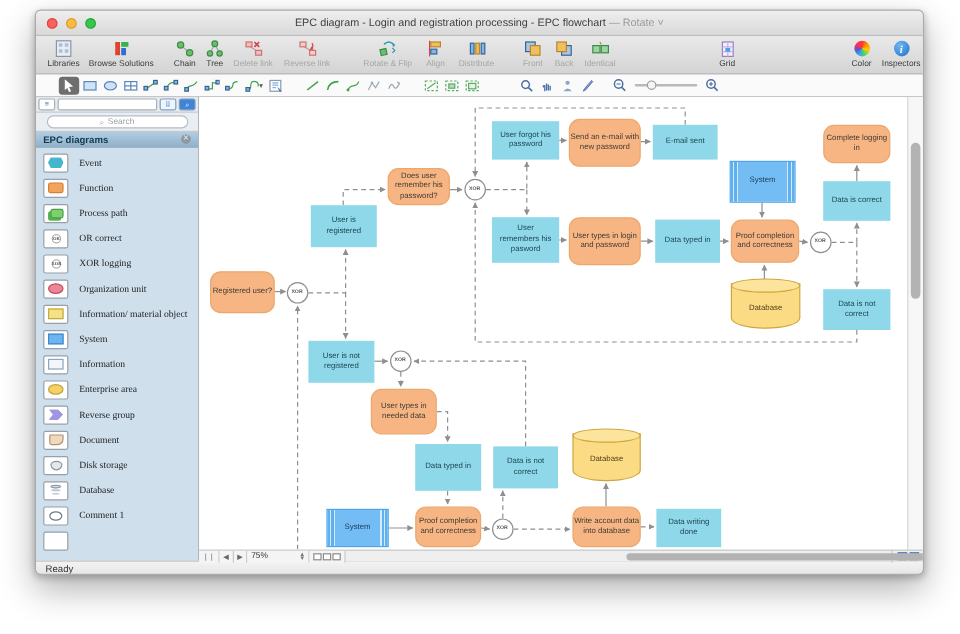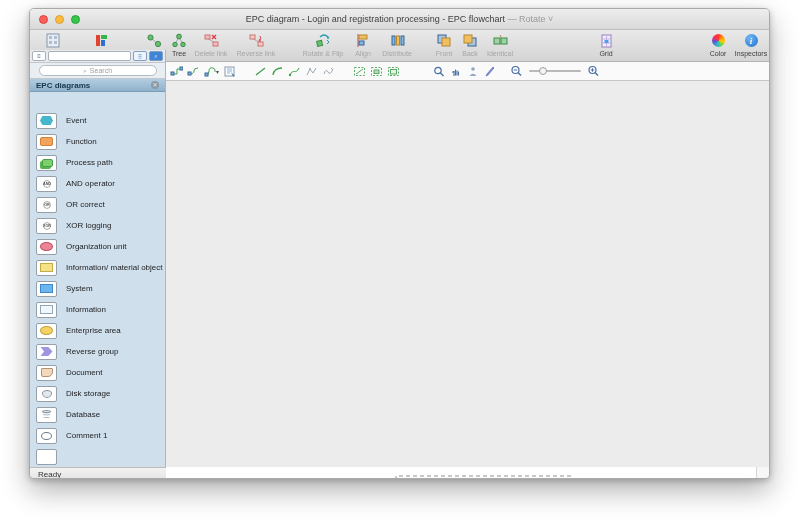--- a/index.html
+++ b/index.html
@@ -31,35 +31,35 @@
   .toolbar2 { height:19px; background:#fafafa; border-bottom:1px solid #c6c6c6; display:flex; align-items:center; padding-left:19px; }
   .tool { width:17px; height:15px; border-radius:3px; display:flex; align-items:center; justify-content:center; flex:0 0 auto; }
   .tool.selected { background:#6e6e6e; }
   .tool svg { display:block; }
   .tgap { width:14px; flex:0 0 auto; }
   .caret { font-size:6px; color:#555; margin-left:-3px; margin-right:2px;}
   .zoomslider { display:flex; align-items:center; margin-left:12px; }
   .ztrack { width:52px; height:2px; background:#b9b9b9; border-radius:1px; position:relative; margin:0 6px;}
   .zthumb { position:absolute; left:10px; top:-3px; width:8px; height:8px; border-radius:50%; background:#f4f4f4; border:1px solid #9d9d9d; }
   
-  .main { position:relative; display:flex; height:386px;align-items:flex-end; }
+  .main { position:relative; display:flex; height:386px; }
   .sidebar { width:136px; background:#cfdfec; border-right:1px solid #aeb6bd; display:flex; flex-direction:column; }
   .sb-controls { height:13px; background:#e7eaee; border-bottom:1px solid #c2c8ce; display:flex; align-items:center; padding:1px 2px; gap:2px;}
   .sb-tree-btn { width:14px; height:10px; background:#fff; border:1px solid #a8b0b8; border-radius:2px; font-size:6px; color:#3a6ea5; display:flex;align-items:center;justify-content:center;}
   .sb-field { flex:1; height:10px; background:#fff; border:1px solid #a8b0b8; border-radius:2px;}
   .sb-mini { width:14px; height:10px; border:1px solid #7f9ec0; border-radius:2px; font-size:6px; display:flex;align-items:center;justify-content:center;}
   .sb-mini.grid-btn{ background:#eef4fb; color:#2f6fd0;}
   .sb-mini.search-btn{ background:#3f84d6; color:#fff;}
   .sb-search-row { height:16px; background:#e9eef3; border-bottom:1px solid #c2c8ce; display:flex; align-items:center; justify-content:center;}
   .sb-search { width:118px; height:11px; background:#fff; border:1px solid #b4bcc4; border-radius:6px; font-size:7px; color:#9aa0a6;
                display:flex; align-items:center; justify-content:center; gap:3px;}
   .sb-header { height:13px; background:linear-gradient(#b3cde1,#8fb2cb); border-bottom:1px solid #7d9cb5; display:flex; align-items:center; padding:0 6px;}
   .sb-header-label { flex:1; font-size:8px; font-weight:bold; color:#16384f; }
   .sb-close { width:8px; height:8px; border-radius:50%; background:#8d9aa5; color:#e9eef2; font-size:6px; line-height:8px; text-align:center;}
-  .sb-list { flex:1; overflow:hidden; padding-top:18px;}
+  .sb-list { flex:1; overflow:hidden; padding-top:2px;font-family:Liberation Serif, serif;}
   .sb-item { height:21px; display:flex; align-items:center; padding-left:6px; gap:9px;}
   .si { width:21px; height:16px; background:#fff; border:1px solid #96a0aa; border-radius:2px; display:flex; align-items:center; justify-content:center; flex:0 0 auto;}
   .sb-item-label { font-size:8px; color:#1d1d1f; white-space:nowrap;}
   
   .ms-event{width:13px;height:9px;background:#45b6cc;clip-path:polygon(18% 0,82% 0,100% 50%,82% 100%,18% 100%,0 50%);}
   .ms-function{width:13px;height:9px;background:#f2a45c;border:1px solid #d08136;border-radius:2px;}
   .ms-ppath{width:11px;height:8px;background:#7ed06e;border:1px solid #47a046;border-radius:2px;box-shadow:-2px 2px 0 #56b54e;margin-left:2px;}
   .ms-op{width:12px;height:12px;border-radius:50%;border:1px solid #777;color:#555;font-size:6px;transform:scale(.62);display:flex;align-items:center;justify-content:center;font-weight:bold;}
   .ms-orgunit{width:13px;height:9px;background:#ee8596;border:1px solid #bd5064;border-radius:50%;}
   .ms-infobj{width:13px;height:9px;background:#f5e286;border:1px solid #c2ab42;}
@@ -461,26 +461,20 @@
             <span class="sb-item-label">Function</span>
           </div>
           <div class="sb-item">
             <span class="si">
               <span class="ms-ppath"></span>
             </span>
             <span class="sb-item-label">Process path</span>
           </div>
           <div class="sb-item">
             <span class="si">
-              <span class="ms-op">AND</span>
-            </span>
-            <span class="sb-item-label">AND operator</span>
-          </div>
-          <div class="sb-item">
-            <span class="si">
               <span class="ms-op">OR</span>
             </span>
             <span class="sb-item-label">OR correct</span>
           </div>
           <div class="sb-item">
             <span class="si">
               <span class="ms-op">XOR</span>
             </span>
             <span class="sb-item-label">XOR logging</span>
           </div>

